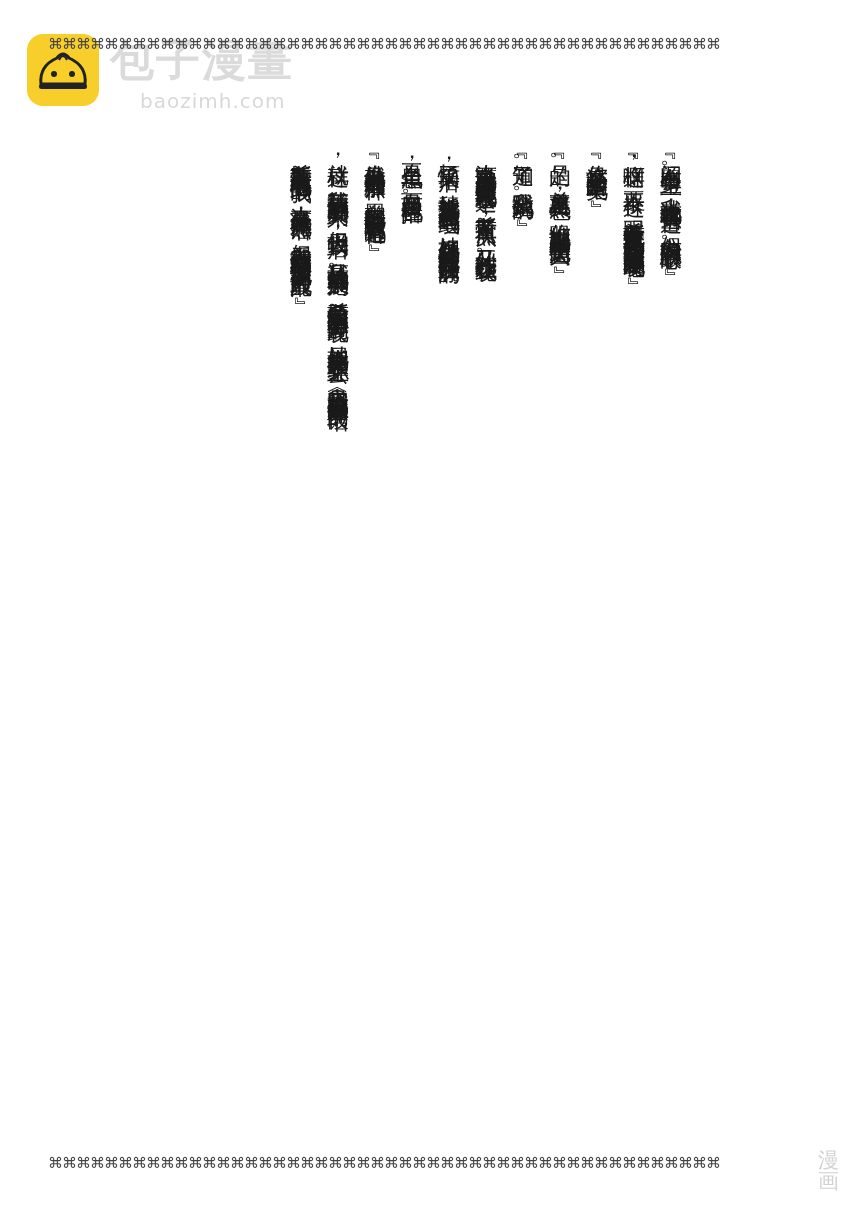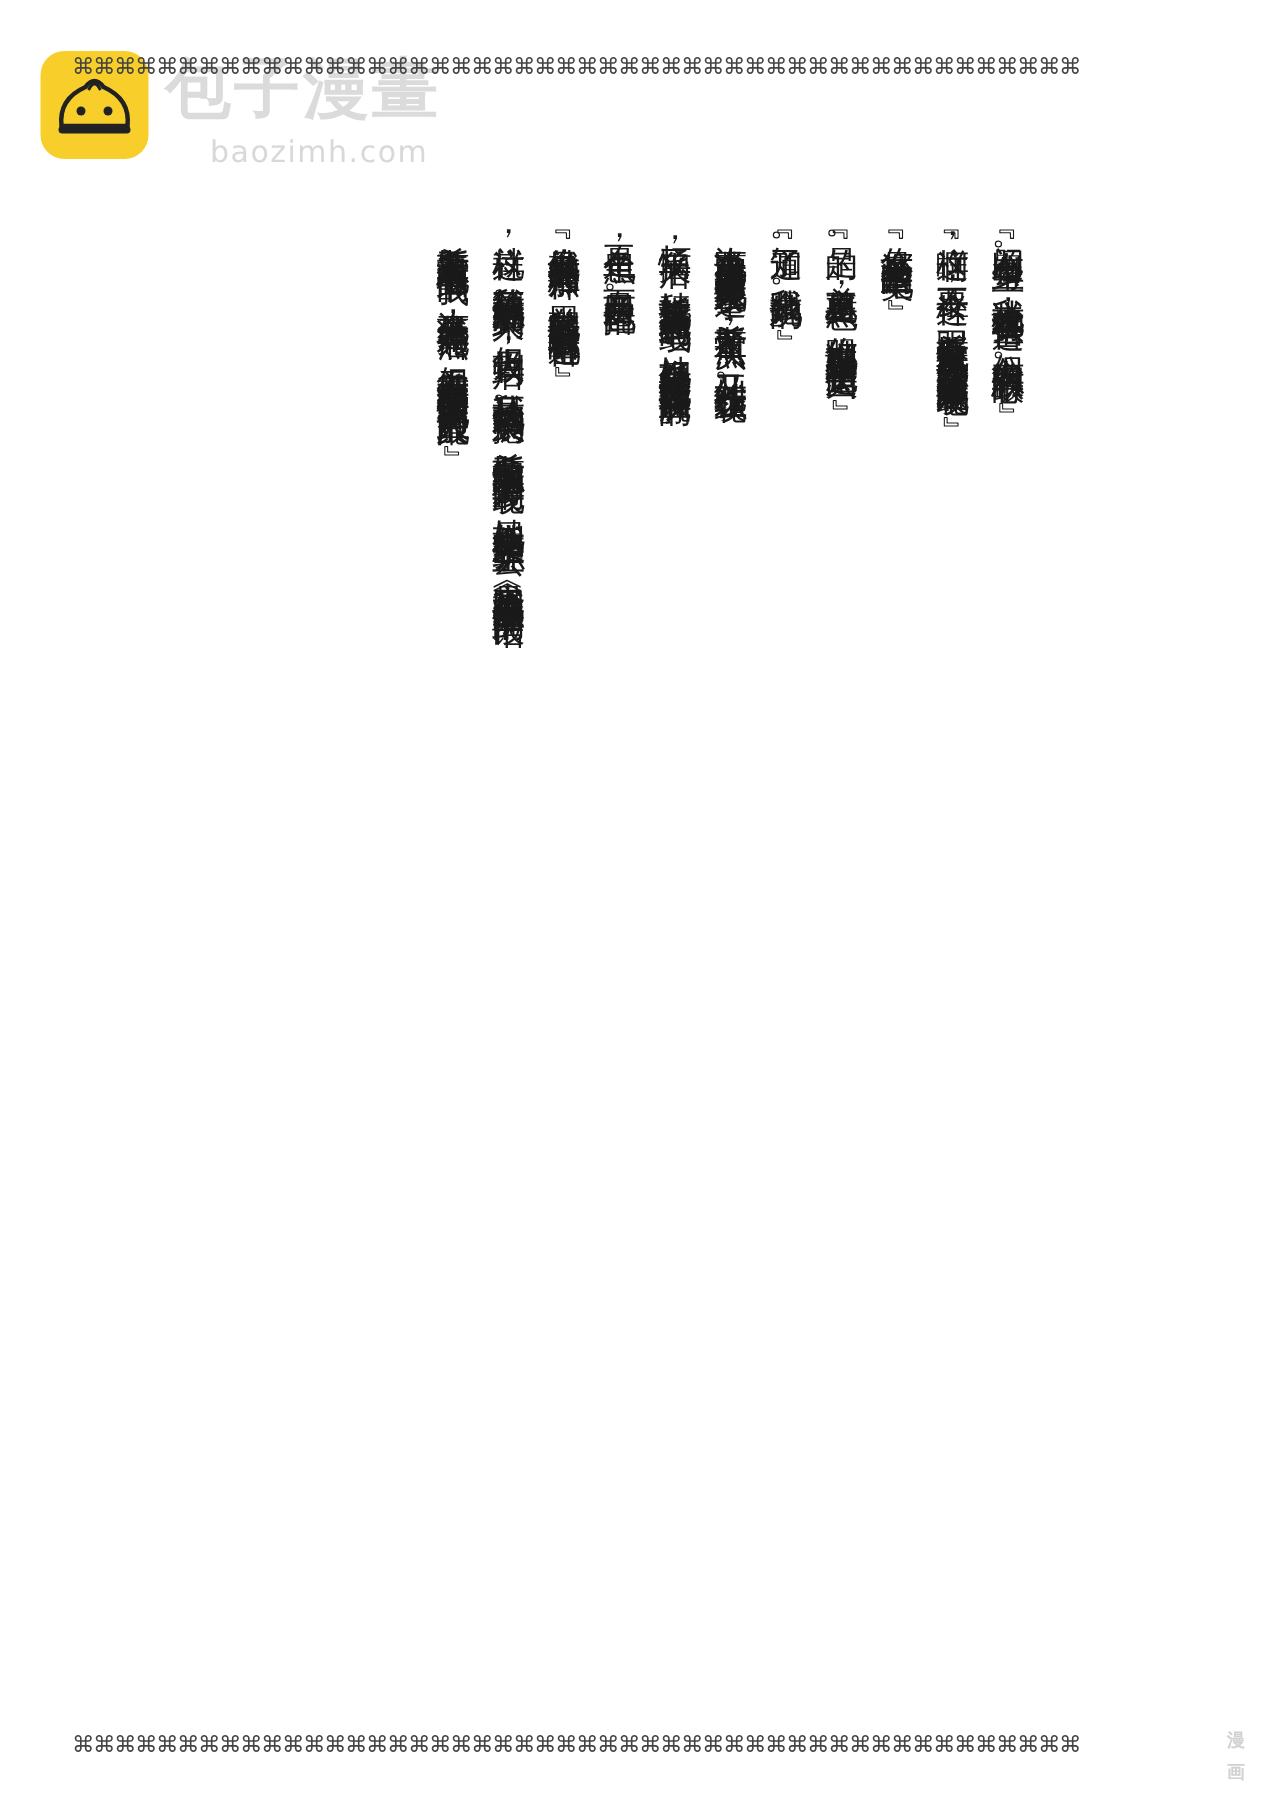--- a/index.html
+++ b/index.html
@@ -17,22 +17,22 @@
               color: rgba(190,190,190,0.55); letter-spacing: 2px; line-height: 50px; font-family: Liberation Mono, monospace; }
   .wm-url { position: absolute; left: 108px; top: 84px; font-size: 20px; color: rgba(190,190,190,0.6);
             line-height: 34px; letter-spacing: 1px; margin-left: 32px; }
   .text-area { position: absolute; left: 150px; top: 146px; width: 540px; height: 960px;
                writing-mode: vertical-rl; font-size: 22px; line-height: 37px;
                letter-spacing: 1.3px; font-family: "DejaVu Sans", sans-serif; }
   .para { display: block; margin: 0; }
   .bili { position: absolute; left: 720px; top: 1150px; width: 120px; height: 46px; }
   .bili-text { position: absolute; left: 0; top: 2px; font-size: 34px; font-weight: bold; font-style: italic;
                color: rgba(200,200,200,0.55); letter-spacing: -1px; }
-  .bili-cn { position: absolute; left: 98px; top: 0; width: 22px; font-size: 12px; line-height: 21px;
-             color: rgba(190,190,190,0.7); font-weight: bold; }
+  .bili-cn { position: absolute; left: 98px; top: 0; width: 22px; font-size: 21px; line-height: 21px;
+             color: rgba(190,190,190,0.7); }
 </style>
 </head>
 <body>
 
 <div class="logo-box">
   <svg class="logo-bun" viewBox="0 0 52 44">
     <path d="M4 36 Q2 18 20 10 Q26 2 32 10 Q50 18 48 36 Z" fill="#f8cf2a" stroke="#222" stroke-width="3"></path>
     <path d="M22 12 Q26 4 30 12" fill="none" stroke="#222" stroke-width="2"></path>
     <circle cx="17" cy="26" r="3" fill="#222"></circle>
     <circle cx="35" cy="26" r="3" fill="#222"></circle>

